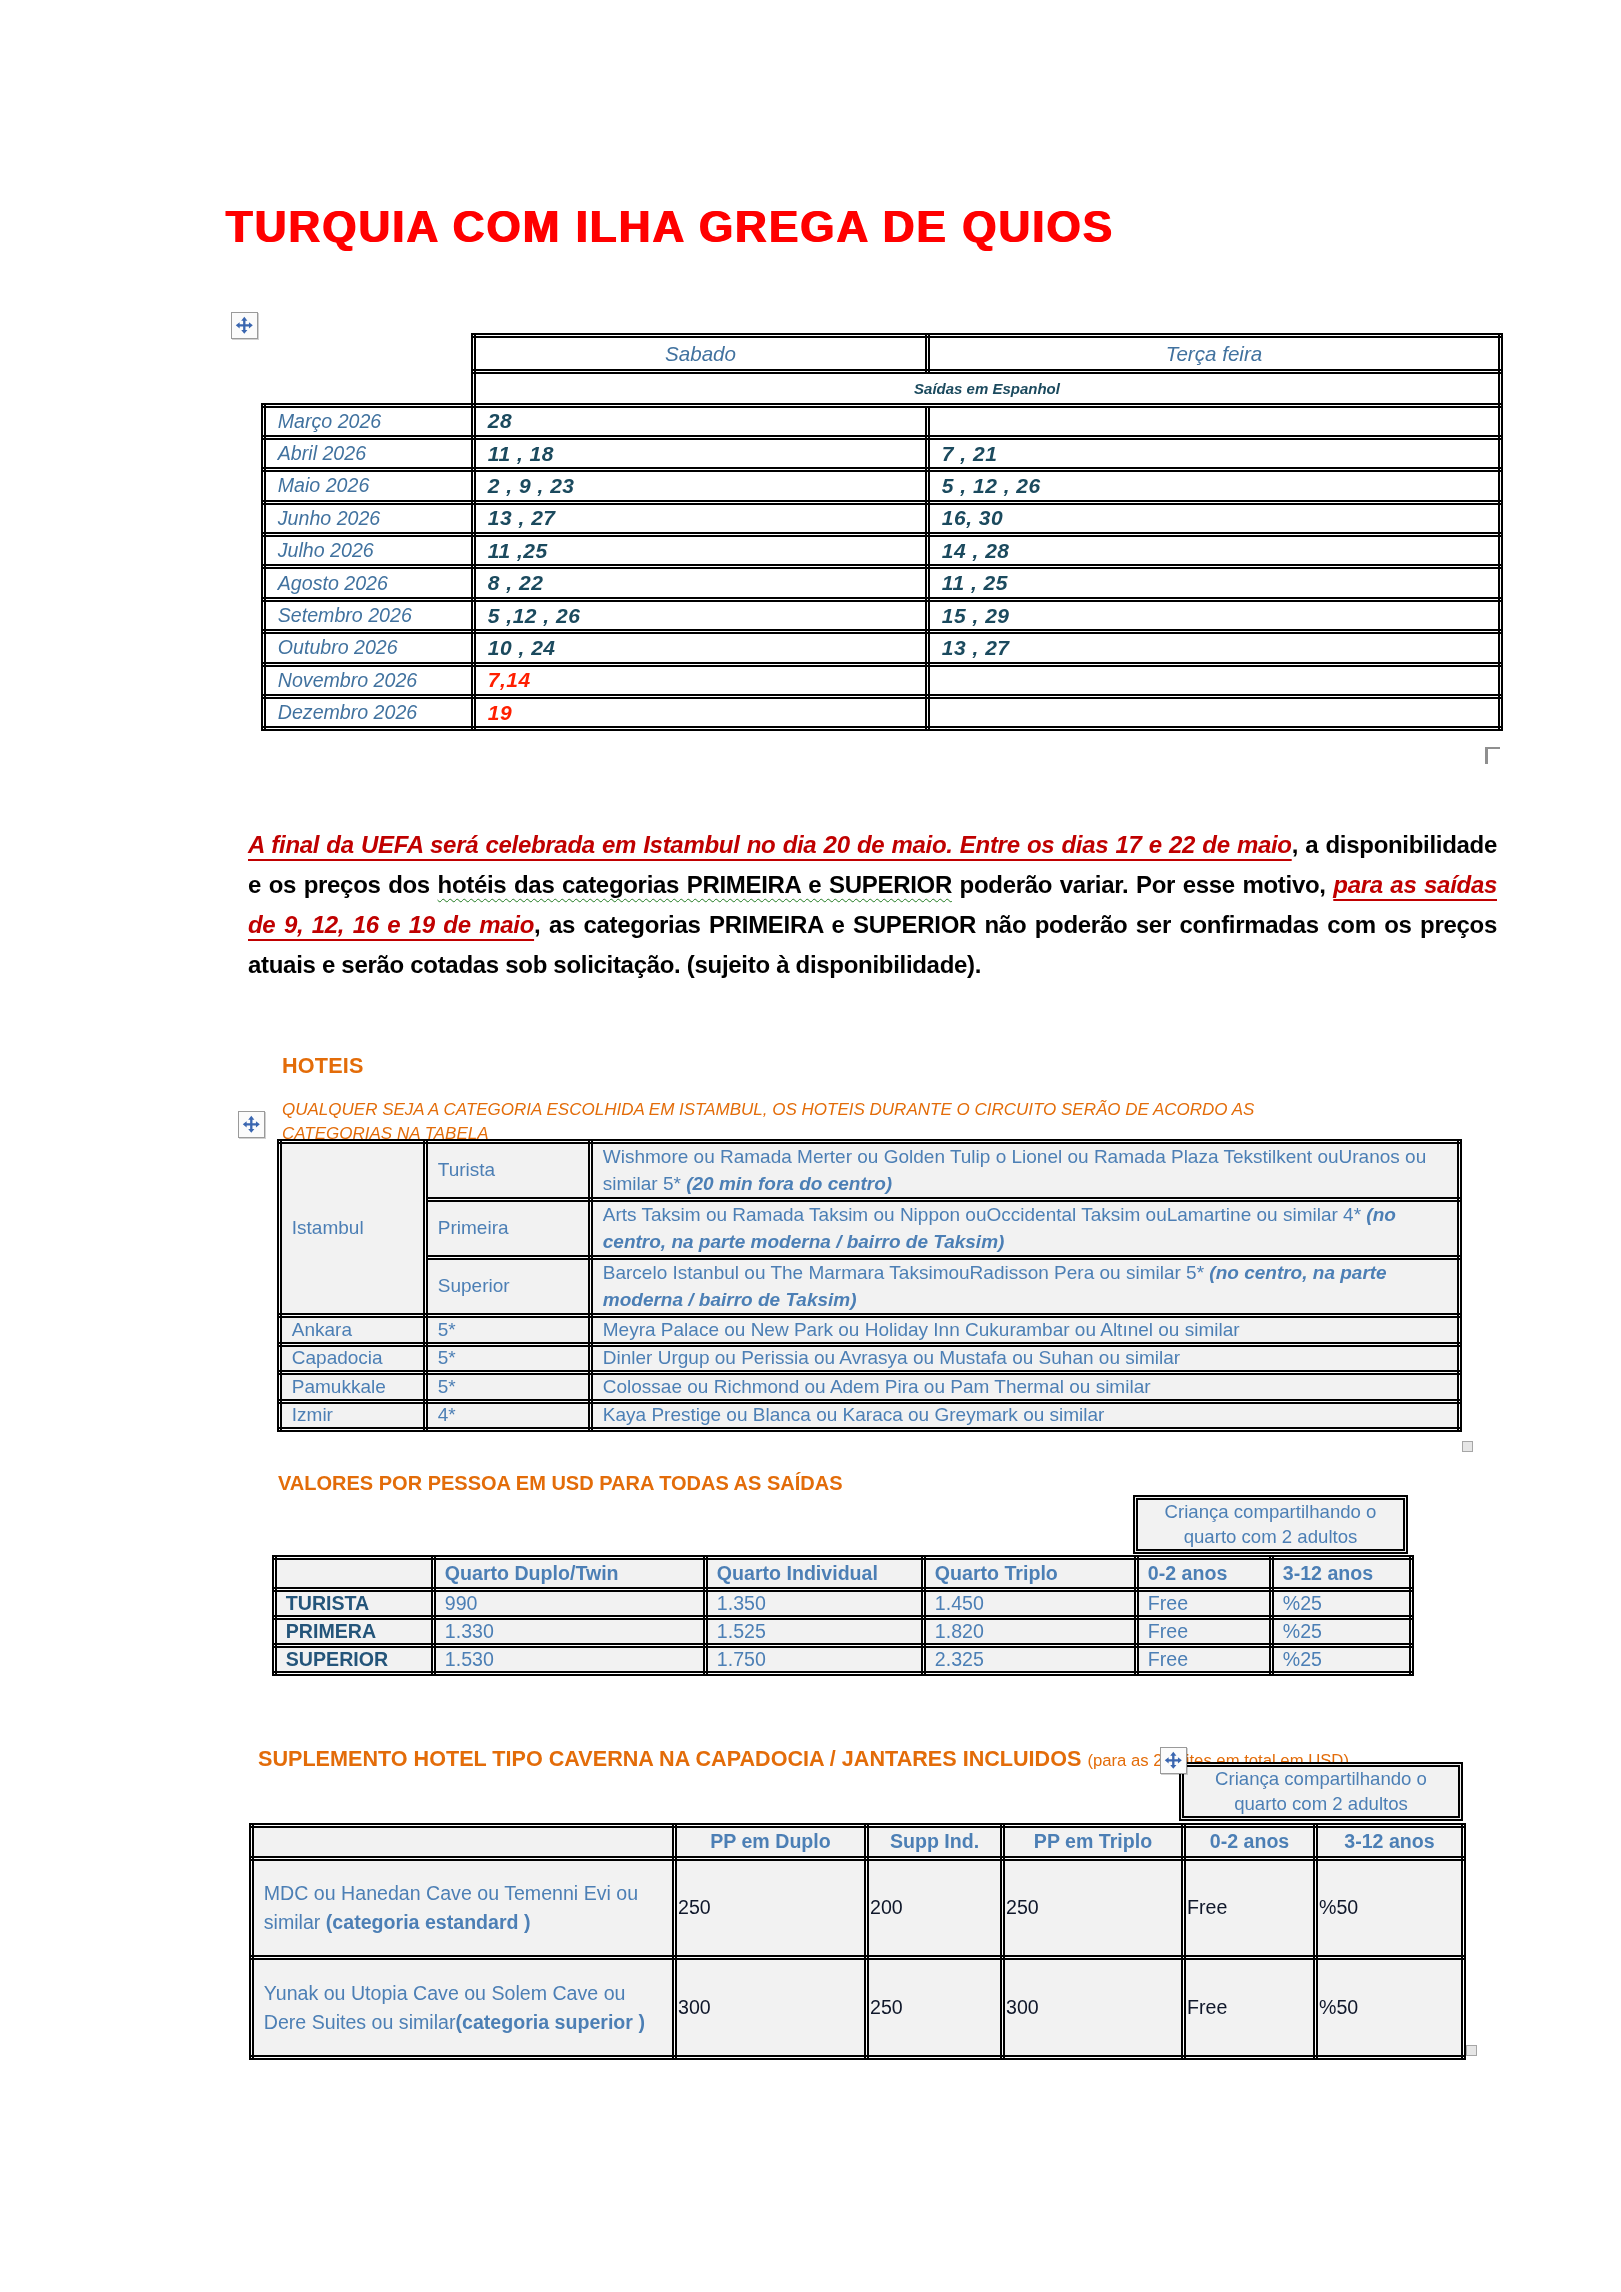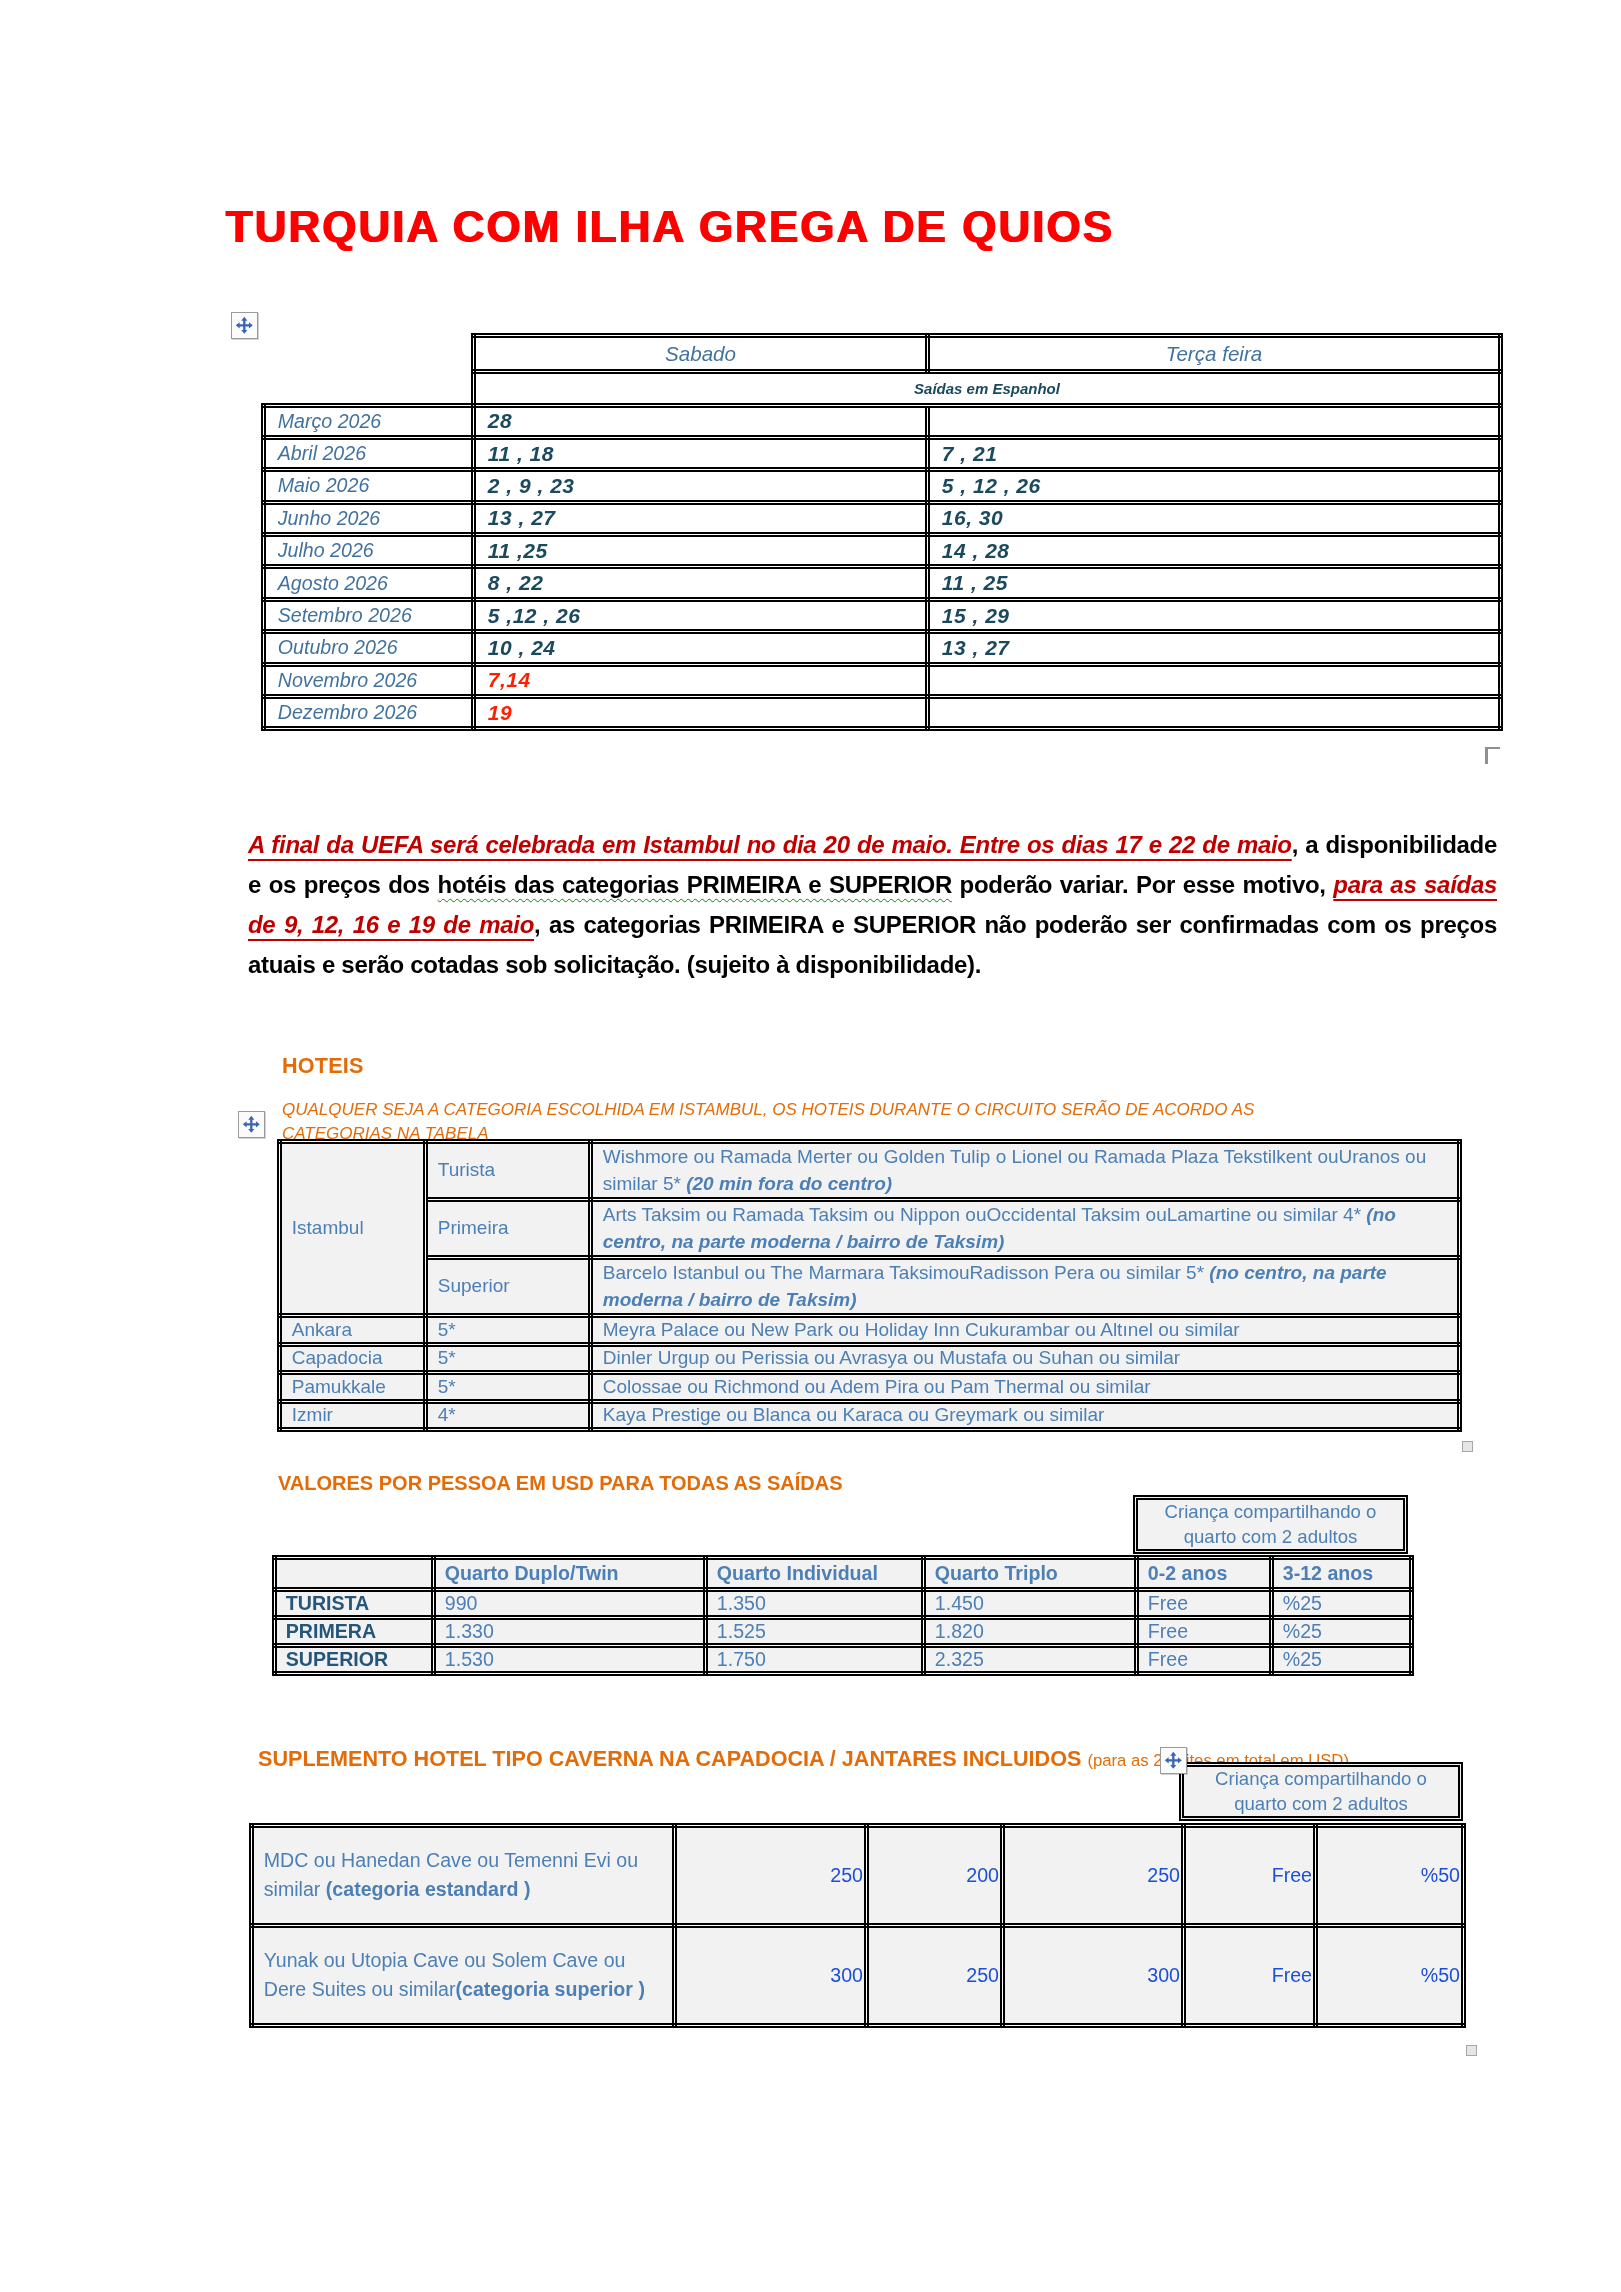--- a/index.html
+++ b/index.html
@@ -70,21 +70,21 @@
   .p-val   { color:#4C7FB5; }
 
   
   .supp { left:249px; top:1823px; width:1213px; }
   .supp td { background:#F2F2F2; font-size:19.6px; }
   .supp tr.sh td { height:25.5px; }
   .supp tr.sr td { height:87px; }
   .s-head { font-weight:bold; color:#4C7FB5; text-align:center; }
   .s-desc { color:#4C7FB5; font-size:19px; line-height:29px; padding:3.9px 9.8px; vertical-align:middle; }
   .s-desc .dbold { font-weight:bold; }
-  .s-val  { color:#1d4ed8; text-align:right;margin-top:8px; }
+  .s-val  { color:#0f172a; text-align:left;margin-top:8px; }
 
   
   .childbox {
     position:absolute; border:5.9px double #000; background:#F2F2F2; box-sizing:border-box;
     color:#4C7FB5; font-size:18.6px; line-height:24.5px; text-align:center;
     display:flex; align-items:center; justify-content:center; padding:2px 13.7px;
   }
   .cb1 { left:1133px; top:1495px; width:275px; height:59px; }
   .cb2 { left:1179px; top:1762px; width:284px; height:59px; }
 
@@ -305,20 +305,28 @@
   <table class="doc-table supp">
     <colgroup>
         <col style="width:423px">
         <col style="width:192px">
         <col style="width:136px">
         <col style="width:181px">
         <col style="width:132px">
         <col style="width:148px">
       </colgroup>
     <tbody>
+        <tr class="sh">
+      <td></td>
+      <td class="s-head">PP em Duplo</td>
+      <td class="s-head">Supp Ind.</td>
+      <td class="s-head">PP em Triplo</td>
+      <td class="s-head">0-2 anos</td>
+      <td class="s-head">3-12 anos</td>
+    </tr>
     <tr class="sr">
       <td class="s-desc"><span>MDC ou Hanedan Cave ou Temenni Evi ou similar </span><span class="dbold">(categoria estandard )</span></td>
       <td class="s-val">250</td>
       <td class="s-val">200</td>
       <td class="s-val">250</td>
       <td class="s-val">Free</td>
       <td class="s-val">%50</td>
     </tr>
     <tr class="sr">
       <td class="s-desc"><span>Yunak ou Utopia Cave ou Solem Cave ou Dere Suites ou similar</span><span class="dbold">(categoria superior )</span></td>

